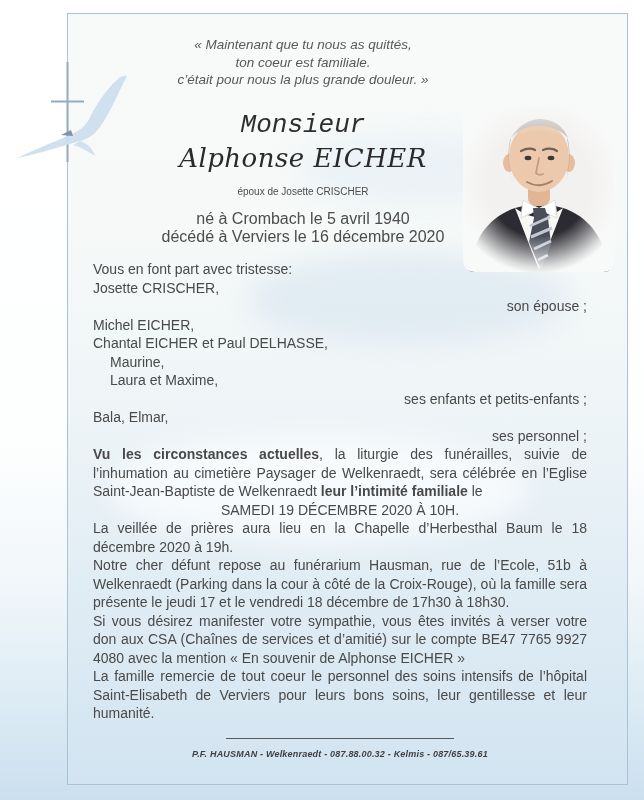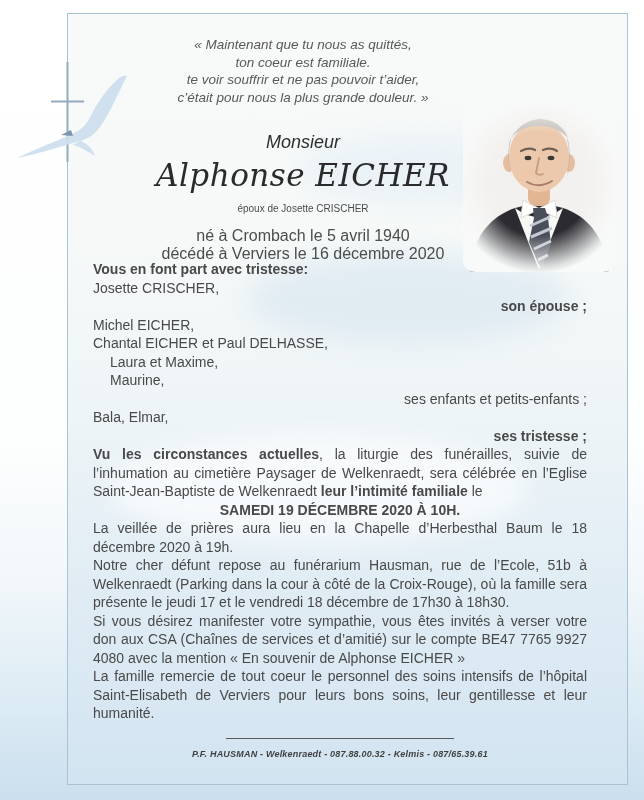--- a/index.html
+++ b/index.html
@@ -14,65 +14,64 @@
     background:linear-gradient(180deg,#f8faf9 0%,#f6f9f8 28%,#eff5f7 50%,#e3eef5 70%,#d2e4f1 100%);
   }
   
   .cloud{position:absolute;border-radius:50%;filter:blur(14px);}
   .cloud.c1{left:180px;top:240px;width:320px;height:90px;background:rgba(210,226,238,.55);}
   .cloud.c2{left:40px;top:420px;width:420px;height:110px;background:rgba(255,255,255,.65);}
   .cloud.c3{left:230px;top:120px;width:260px;height:70px;background:rgba(224,236,245,.5);}
 
   .header{position:absolute;left:0;top:0;width:470px;text-align:center;color:#3c3c3c;}
   .quote{margin-top:22px;font-style:italic;font-size:13.5px;line-height:17.5px;color:#585858;}
-  .salutation{margin-top:21px;font-family:Liberation Sans, sans-serif;font-style:italic;font-size:18px;line-height:30px;color:#2e2e2e;}
-  .name{font-family:"DejaVu Serif",serif;font-style:italic;font-size:31px;line-height:36px;color:#2a2a2a;letter-spacing:.5px;}
+  .salutation{margin-top:21px;font-family:Liberation Mono, monospace;font-style:italic;font-size:26px;line-height:30px;color:#2e2e2e;}
+  .name{font-family:"DejaVu Serif",serif;font-style:italic;font-size:26px;line-height:36px;color:#2a2a2a;letter-spacing:.5px;}
   .spouse{margin-top:6px;font-size:10px;line-height:20px;color:#4c4c4c;}
   .dates{margin-top:8px;font-size:16px;line-height:18px;color:#4c4c4c;}
 
   .photo{
     position:absolute;left:395px;top:92px;width:152px;height:166px;border-radius:12px;overflow:hidden;
   }
   .photo svg{display:block;}
   .photo .vignette{
     position:absolute;inset:0;
     background:radial-gradient(ellipse 58% 54% at 50% 47%, rgba(255,255,255,0) 58%, rgba(248,250,249,.85) 92%, #f8faf9 100%);
   }
 
   .content{
     position:absolute;left:25px;top:246px;width:494px;
     font-size:14px;line-height:18.5px;color:#494949;
   }
   .content p{margin:0;}
   .para{text-align:justify;margin-bottom:5px;}
   .left-line{text-align:left;}
   .right-line{text-align:right;}
-  .indent{padding-left:17px;} .mb6{margin-bottom:6px;font-weight:bold;} .mb2{margin-bottom:2px;}
+  .indent{padding-left:17px;} .mb6{margin-bottom:6px;} .mb2{margin-bottom:2px;}
   .b{font-weight:bold;}
-  .date-line{text-align:center;font-weight:bold;margin:2px 0 4px 0;}
+  .date-line{text-align:center;font-weight:normal;margin:2px 0 4px 0;}
 
   .footer{margin-top:3px;text-align:center;}
   .footer-rule{display:inline-block;width:228px;border-top:1px solid #5a5a5a;height:1px;}
   .footer-text{font-size:9px;font-weight:bold;font-style:italic;color:#3f3f3f;letter-spacing:.2px;margin-top:1px;}
 
   .memorial-art{position:absolute;left:0;top:0;pointer-events:none;}
 </style>
 </head>
 <body>
 
 <div class="card">
   <div class="cloud c1"></div>
   <div class="cloud c2"></div>
   <div class="cloud c3"></div>
 
   <div class="header">
     <div class="quote">
       <div>« Maintenant que tu nous as quittés,</div>
       <div>ton coeur est familiale.</div>
-      <div>te voir souffrir et ne pas pouvoir t’aider,</div>
       <div>c’était pour nous la plus grande douleur. »</div>
     </div>
     <div class="salutation">Monsieur</div>
     <div class="name">Alphonse EICHER</div>
     <div class="spouse">époux de Josette CRISCHER</div>
     <div class="dates">
       <div>né à Crombach le 5 avril 1940</div>
       <div>décédé à Verviers le 16 décembre 2020</div>
     </div>
   </div>
@@ -115,26 +114,26 @@
   </div>
 
   <div class="content">
     <p class="left-line mb6">Vous en font part avec tristesse:</p>
 
     <p class="left-line">Josette CRISCHER,</p>
     <p class="right-line mb6">son épouse ;</p>
 
     <p class="left-line">Michel EICHER,</p>
     <p class="left-line">Chantal EICHER et Paul DELHASSE,</p>
+    <p class="left-line indent">Maurine,</p>
     <p class="left-line indent">Laura et Maxime,</p>
-    <p class="left-line indent">Maurine,</p>
     <p class="right-line mb2">ses enfants et petits-enfants ;</p>
 
     <p class="left-line">Bala, Elmar,</p>
-    <p class="right-line mb6">ses tristesse ;</p>
+    <p class="right-line mb6">ses personnel ;</p>
 
 
     <p class="para"><span class="b">Vu les circonstances actuelles</span><span>, la liturgie des funérailles, suivie de l’inhumation au cimetière Paysager de Welkenraedt, sera célébrée en l’Eglise Saint-Jean-Baptiste de Welkenraedt </span><span class="b">leur l’intimité familiale</span><span> le</span></p>
 
     <p class="date-line">SAMEDI 19 DÉCEMBRE 2020 À 10H.</p>
 
     <p class="para">La veillée de prières aura lieu en la Chapelle d’Herbesthal Baum le 18 décembre 2020 à 19h.</p>
     <p class="para">Notre cher défunt repose au funérarium Hausman, rue de l’Ecole, 51b à Welkenraedt (Parking dans la cour à côté de la Croix-Rouge), où la famille sera présente le jeudi 17 et le vendredi 18 décembre de 17h30 à 18h30.</p>
     <p class="para">Si vous désirez manifester votre sympathie, vous êtes invités à verser votre don aux CSA (Chaînes de services et d’amitié) sur le compte BE47 7765 9927 4080 avec la mention « En souvenir de Alphonse EICHER »</p>
     <p class="para">La famille remercie de tout coeur le personnel des soins intensifs de l’hôpital Saint-Elisabeth de Verviers pour leurs bons soins, leur gentillesse et leur humanité.</p>

